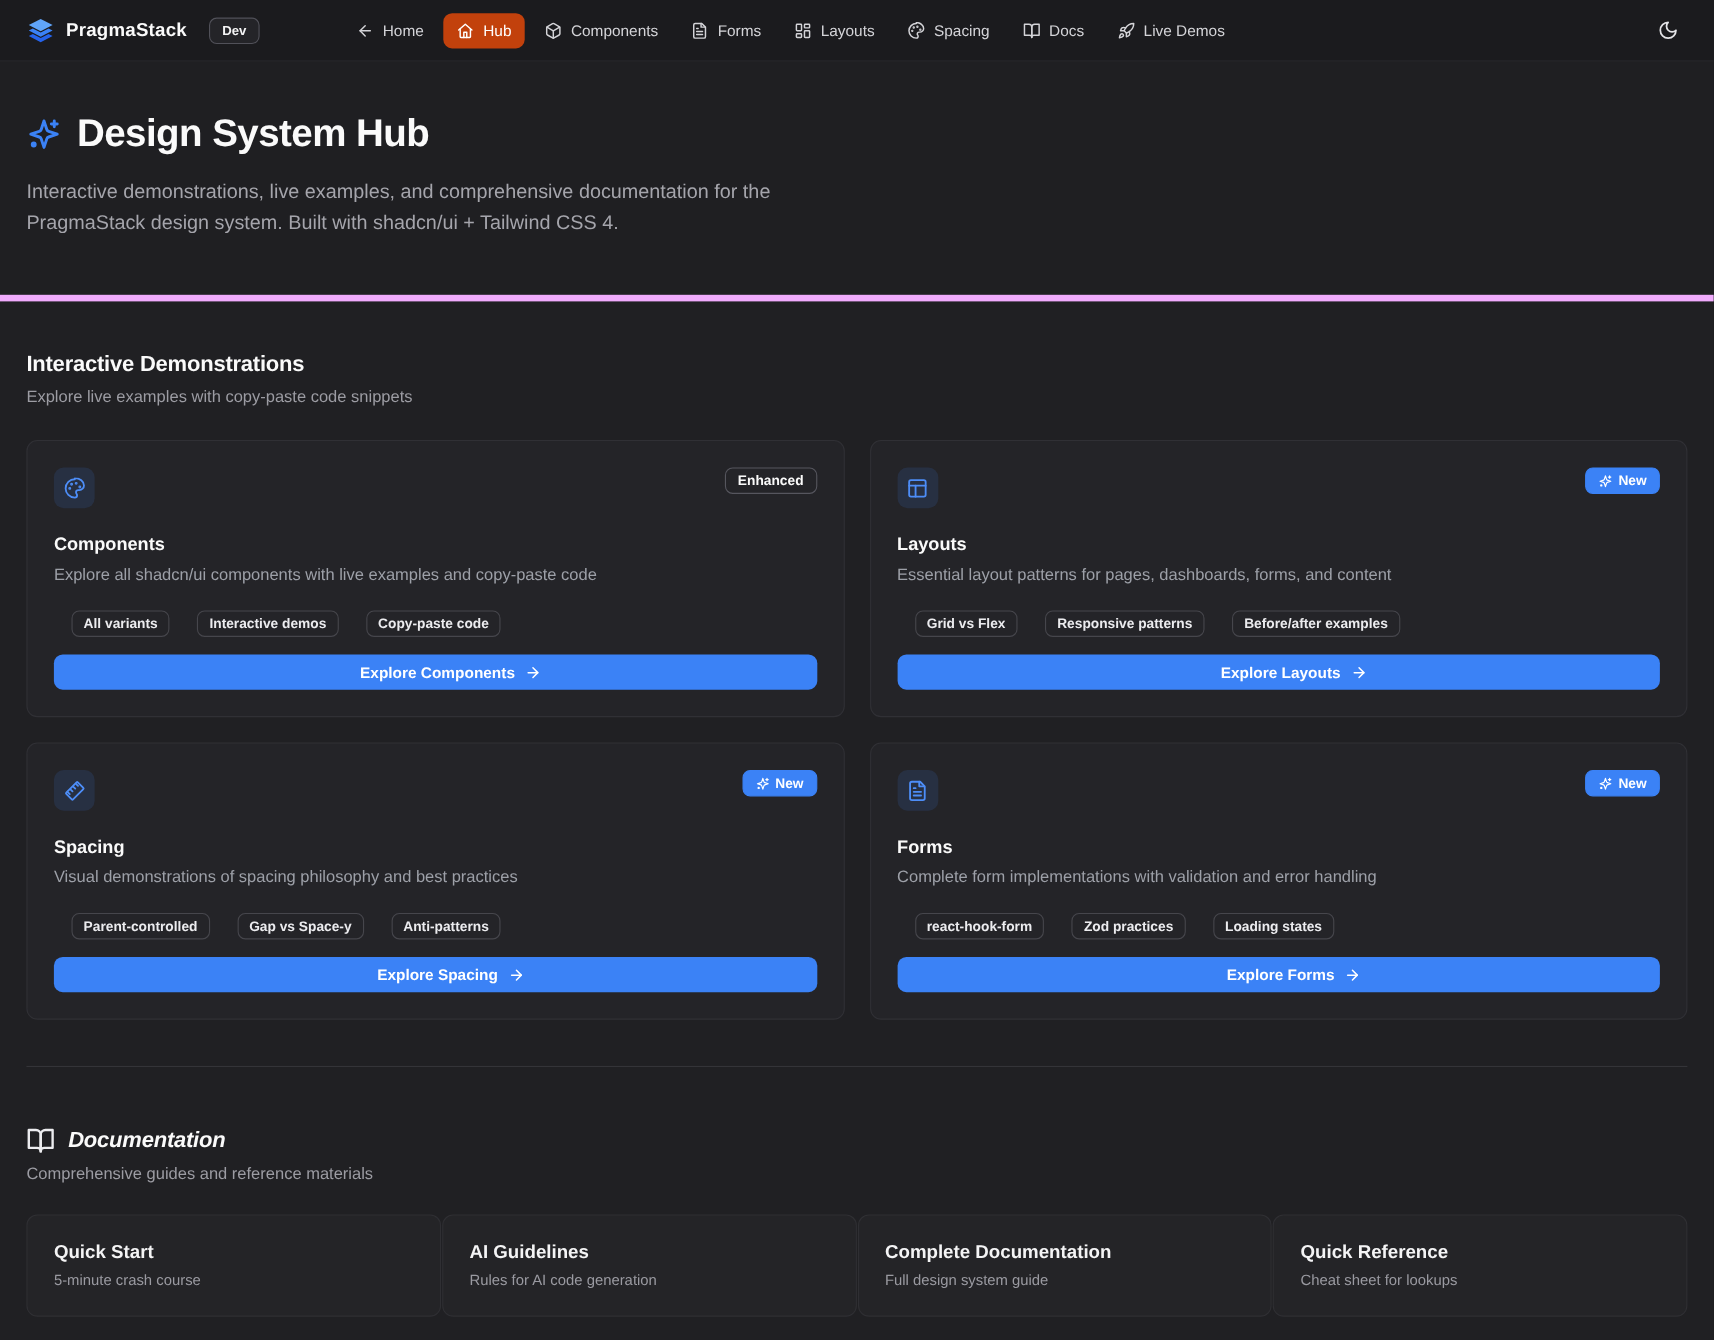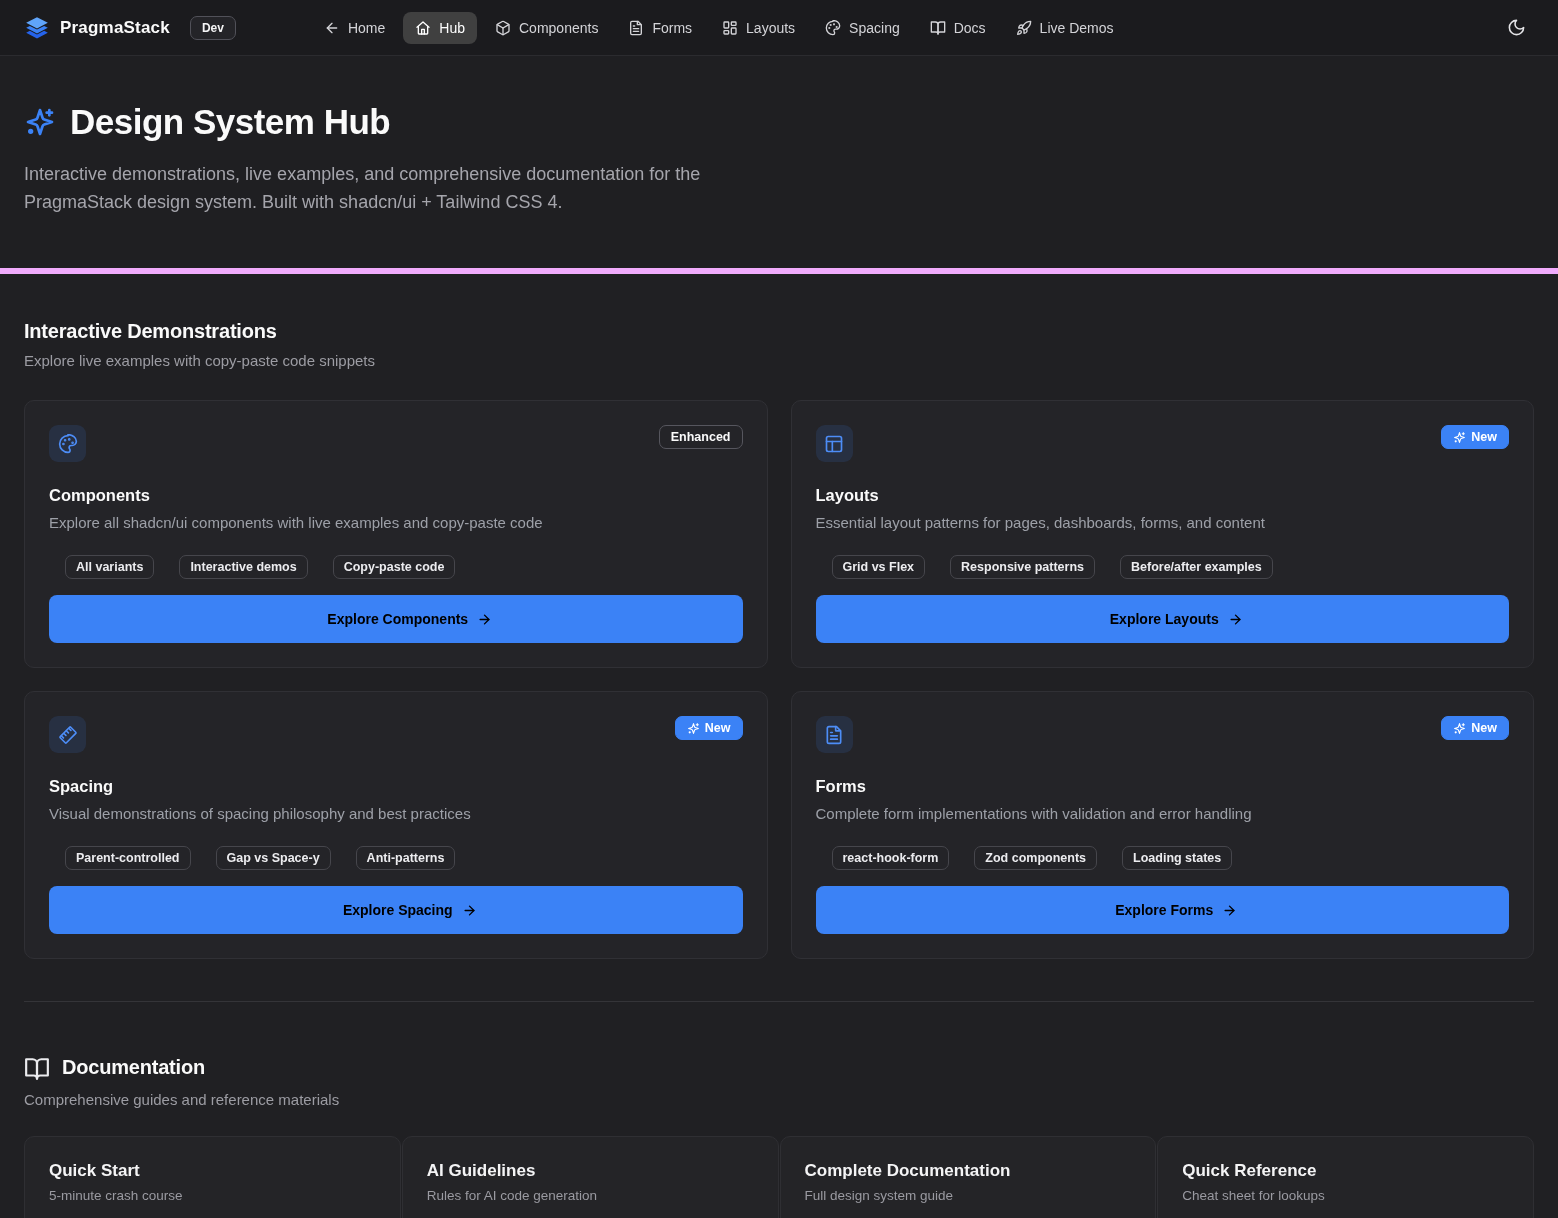--- a/index.html
+++ b/index.html
@@ -39,21 +39,21 @@
   .nav-item {
     display: flex; align-items: center; gap: 8px;
     padding: 8px 12px;
     border-radius: 8px;
     font-size: 14px;
     color: #d4d4d8;
     cursor: pointer;
     white-space: nowrap;
   }
   .nav-item svg { width: 16px; height: 16px; }
-  .nav-item.active { background: #404040; color: #ffffff; }
+  .nav-item.active { background: #c2410c; color: #ffffff; }
   .theme-toggle {
     margin-left: auto;
     width: 36px; height: 36px;
     display: flex; align-items: center; justify-content: center;
     border-radius: 8px; cursor: pointer; color: #e4e4e7;
   }
   .theme-toggle svg { width: 19px; height: 19px; }
 
   
   .hero {
@@ -67,21 +67,21 @@
   .hero-desc {
     margin-top: 18px;
     max-width: 750px;
     font-size: 18px;
     line-height: 28px;
     color: #a5a5ac;
   }
 
   
   .main { padding: 0 24px 24px 24px; }
-  .section-heading-row { display: flex; gap: 12px; }
+  .section-heading-row { display: flex; align-items: center; gap: 12px; font-style: italic; }
   .section-heading { font-size: 20px; font-weight: 700; color: #fafafa; letter-spacing: -.2px; }
   .section-heading-row svg { width: 26px; height: 26px; color: #ececef; }
   .section-sub { margin-top: 9px; font-size: 15px; color: #9c9ca3; }
   .demos-section { padding-top: 46px; }
 
   
   .demo-grid {
     margin-top: 31px;
     display: grid;
     grid-template-columns: 1fr 1fr;
@@ -123,25 +123,25 @@
     font-size: 12.5px;
     font-weight: 700;
     color: #ececef;
     background: transparent;
     white-space: nowrap;
     margin-left: 16px;
   }
   .explore-btn {
     margin-top: 16px;
     width: 100%;
-    height: 48px;
+    height: 32px;
     background: #3b82f6;
     border: none;
     border-radius: 8px;
-    color: #000000;
+    color: #ffffff;
     font-family: inherit;
     font-size: 14px;
     font-weight: 600;
     display: flex; align-items: center; justify-content: center; gap: 9px;
     cursor: pointer;
     padding-left: 28px;
   }
   .explore-btn svg { width: 15px; height: 15px; }
 
   
@@ -436,21 +436,21 @@
               <svg viewBox="0 0 24 24">
                   <use href="#i-sparkles"></use>
                 </svg>
               <span>New</span>
             </span>
           </div>
           <h3 class="demo-card-title">Forms</h3>
           <p class="demo-card-desc">Complete form implementations with validation and error handling</p>
           <div class="tag-row">
             <span class="tag">react-hook-form</span>
-            <span class="tag">Zod components</span>
+            <span class="tag">Zod practices</span>
             <span class="tag">Loading states</span>
           </div>
           <button class="explore-btn">
             <span>Explore Forms</span>
             <svg viewBox="0 0 24 24">
                 <use href="#i-arrow-right"></use>
               </svg>
           </button>
         </div>
 

